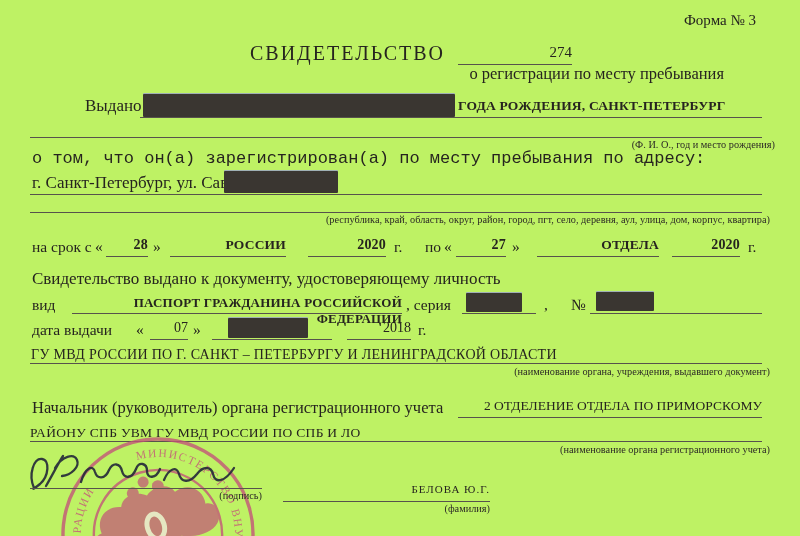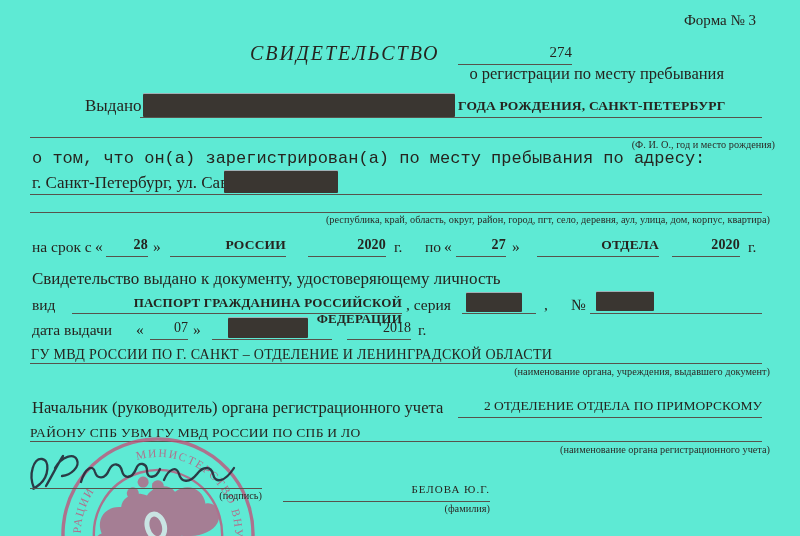--- a/index.html
+++ b/index.html
@@ -1,36 +1,36 @@
 <!DOCTYPE html>
 <html><head>
 <meta charset="utf-8">
 <style>
   html,body{margin:0;padding:0;background:#ffffff;}
   .page{
     position:relative;width:800px;height:536px;overflow:hidden;
-    background:#5eead4;
+    background:#bef264;
     font-family:"Liberation Serif","DejaVu Serif",serif;
     color:#26241f;
   }
   .abs{position:absolute;}
   .u{border-bottom:1.3px solid #57534c;}
   .ctr{text-align:right;}
   .cap{font-size:10.3px;color:#2c2a26;}
   .redact{position:absolute;background:#3a3631;border-radius:1px;box-shadow:0 -1px 0 #9fb0b5;}
   .val{font-weight:bold;letter-spacing:.2px;}
 </style>
 </head>
 <body>
 
 <div class="page">
 
   <div class="abs" style="right:44px;top:12px;font-size:15px;">Форма № 3</div>
 
-  <div class="abs" style="left:250px;top:42px;font-size:20px;letter-spacing:2px;font-style:italic;">СВИДЕТЕЛЬСТВО</div>
+  <div class="abs" style="left:250px;top:42px;font-size:20px;letter-spacing:2px;">СВИДЕТЕЛЬСТВО</div>
   <div class="abs u ctr" style="left:458px;top:44px;width:114px;height:20px;font-size:15px;">274</div>
   <div class="abs ctr" style="left:0;top:64px;width:724px;font-size:16.5px;">о регистрации по месту пребывания</div>
 
   <div class="abs" style="left:85px;top:96px;font-size:17px;">Выдано</div>
   <div class="abs u" style="left:140px;top:94px;width:622px;height:23px;"></div>
   <div class="redact" style="left:143px;top:94px;width:312px;height:23px;"></div>
   <div class="abs val" style="left:458px;top:98px;font-size:13.5px;">ГОДА РОЖДЕНИЯ, САНКТ-ПЕТЕРБУРГ</div>
   <div class="abs u" style="left:30px;top:116px;width:732px;height:21px;"></div>
   <div class="abs ctr cap" style="left:15px;top:139px;width:760px;">(Ф. И. О., год и место рождения)</div>
 
@@ -72,21 +72,21 @@
   <div class="abs" style="left:32px;top:321px;font-size:15.5px;">дата выдачи</div>
   <div class="abs" style="left:136px;top:321px;font-size:15.5px;">«</div>
   <div class="abs u ctr" style="left:150px;top:320px;width:38px;height:19px;font-size:14px;">07</div>
   <div class="abs" style="left:193px;top:321px;font-size:15.5px;">»</div>
   <div class="abs u" style="left:212px;top:320px;width:120px;height:19px;"></div>
   <div class="redact" style="left:228px;top:318px;width:80px;height:20px;"></div>
   <div class="abs u ctr" style="left:347px;top:320px;width:64px;height:19px;font-size:14px;">2018</div>
   <div class="abs" style="left:418px;top:321px;font-size:15.5px;">г.</div>
 
   <div class="abs u" style="left:30px;top:345px;width:732px;height:18px;"></div>
-  <div class="abs" style="left:31px;top:347px;font-size:14px;letter-spacing:.3px;">ГУ  МВД  РОССИИ  ПО  Г. САНКТ – ОТДЕЛЕНИЕ  И  ЛЕНИНГРАДСКОЙ ОБЛАСТИ</div>
+  <div class="abs" style="left:31px;top:347px;font-size:14px;letter-spacing:.3px;">ГУ  МВД  РОССИИ  ПО  Г. САНКТ – ПЕТЕРБУРГУ  И  ЛЕНИНГРАДСКОЙ ОБЛАСТИ</div>
   <div class="abs ctr cap" style="left:10px;top:366px;width:760px;">(наименование органа, учреждения, выдавшего документ)</div>
 
   <div class="abs" style="left:32px;top:398px;font-size:16.5px;">Начальник (руководитель) органа регистрационного учета</div>
   <div class="abs u ctr" style="left:458px;top:398px;width:304px;height:19px;font-size:13.5px;">2 ОТДЕЛЕНИЕ ОТДЕЛА  ПО ПРИМОРСКОМУ</div>
   <div class="abs u" style="left:30px;top:424px;width:732px;height:17px;"></div>
   <div class="abs" style="left:30px;top:425px;font-size:13.5px;letter-spacing:.3px;">РАЙОНУ СПБ УВМ  ГУ  МВД РОССИИ  ПО СПБ  И  ЛО</div>
   <div class="abs ctr cap" style="left:10px;top:444px;width:760px;">(наименование органа регистрационного учета)</div>
 
   <svg class="abs" style="left:58px;top:434px;" width="200" height="200" viewBox="0 0 200 200">
     <g transform="rotate(-16 100 100)" opacity="0.78" fill="none" stroke="#c4517a">

